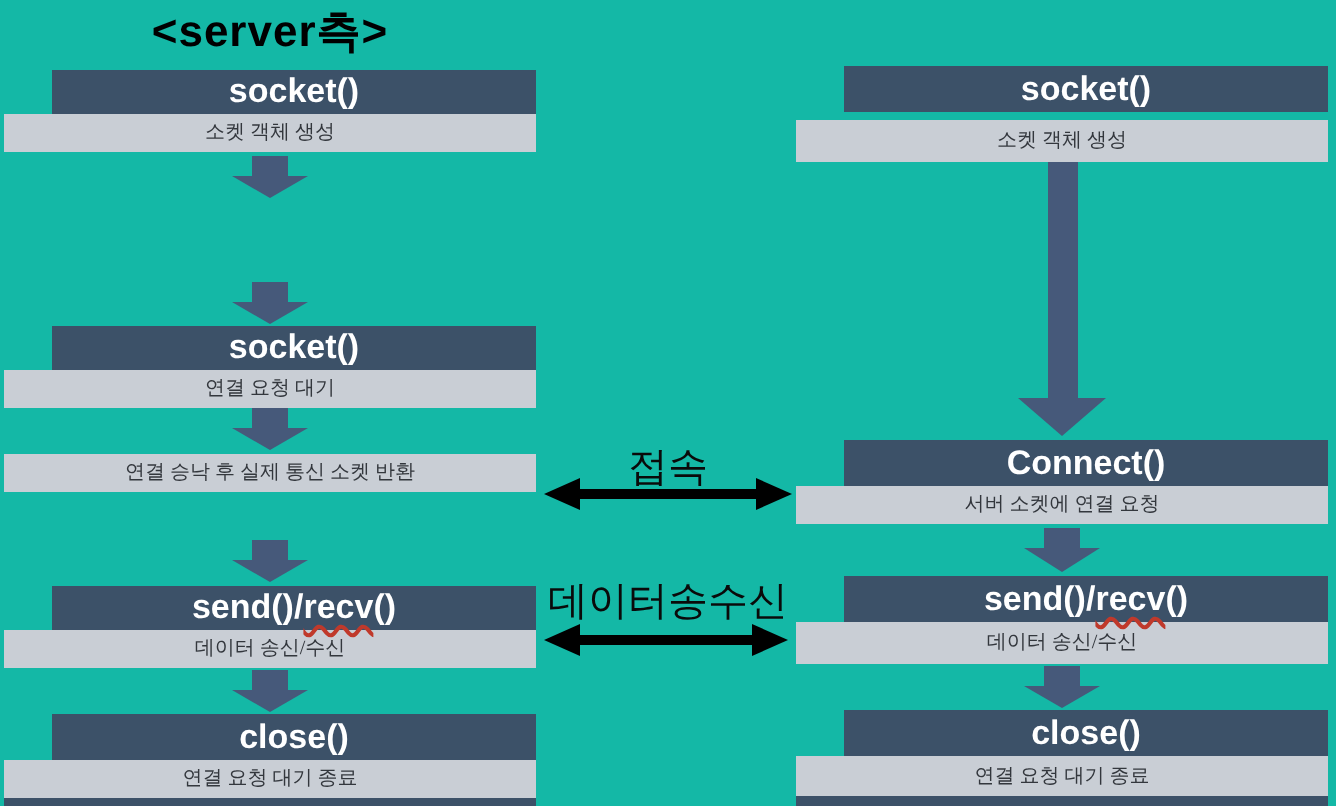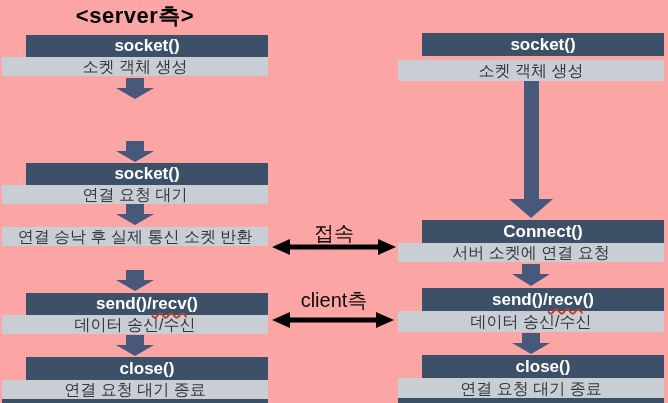--- a/index.html
+++ b/index.html
@@ -1,35 +1,35 @@
 <!DOCTYPE html>
 <html><head>
 <meta charset="utf-8">
 <style>
   * { margin:0; padding:0; box-sizing:border-box; }
   html,body { background:#ffffff; }
   body { font-family:"Liberation Sans","DejaVu Sans",sans-serif; }
-  .canvas { position:relative; width:668px; height:403px; background:#fca5a5; overflow:hidden; }
+  .canvas { position:relative; width:668px; height:403px; background:#14b8a6; overflow:hidden; }
 
   .col-title {
     position:absolute; top:1px; text-align:center;
     font-size:22px; font-weight:bold; color:#000; letter-spacing:0.5px;
     white-space:nowrap;
   }
   .box { position:absolute; width:266px; }
   .box-header {
     background:#3C5168; color:#ffffff; font-weight:bold;
     font-size:17px; text-align:center; height:22px; line-height:22px;
     white-space:nowrap;
     margin-left:24px;
   }
   .box-header.tall { height:23px; line-height:23px; }
   .box-body {
-    background:#C9CED5; color:#33373D; font-size:16px;
-    text-align:center; height:19px; line-height:19px; white-space:nowrap;
+    background:#C9CED5; color:#33373D; font-size:10px;
+    text-align:center; height:19px; line-height:19px; white-space:nowrap;font-family:Liberation Serif, serif;
   }
   .box-body.tall { height:21px; line-height:21px; }
   .gap { height:4px; background:transparent; }
   .err {
     text-decoration-line:underline;
     text-decoration-style:wavy;
     text-decoration-color:#C0392B;
     text-decoration-thickness:1.5px;
     text-underline-offset:3px;
   }
@@ -135,20 +135,20 @@
   </div>
   <div class="strip" style="left:398px;top:398px;width:266px;height:5px;"></div>
 
   <div class="conn-label" style="left:272px;top:220px;width:124px;">접속</div>
   <svg class="arrow" style="left:272px;top:239px;" width="124" height="16" viewBox="0 0 124 16">
     <polygon points="0,8 18,0 18,16" fill="#000000"></polygon>
     <polygon points="124,8 106,0 106,16" fill="#000000"></polygon>
     <rect x="15" y="5.5" width="94" height="5" fill="#000000"></rect>
   </svg>
 
-  <div class="conn-label" style="left:266px;top:287px;width:136px;">client측</div>
+  <div class="conn-label" style="left:266px;top:287px;width:136px;">데이터송수신</div>
   <svg class="arrow" style="left:272px;top:312px;" width="122" height="16" viewBox="0 0 122 16">
     <polygon points="0,8 18,0 18,16" fill="#000000"></polygon>
     <polygon points="122,8 104,0 104,16" fill="#000000"></polygon>
     <rect x="15" y="5.5" width="92" height="5" fill="#000000"></rect>
   </svg>
 
 </div>
 
 </body></html>

